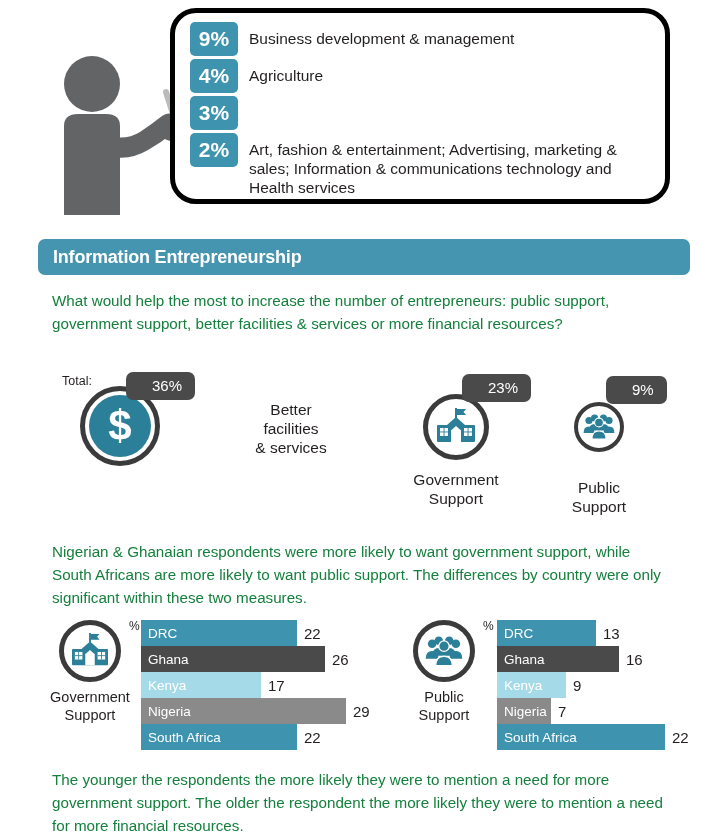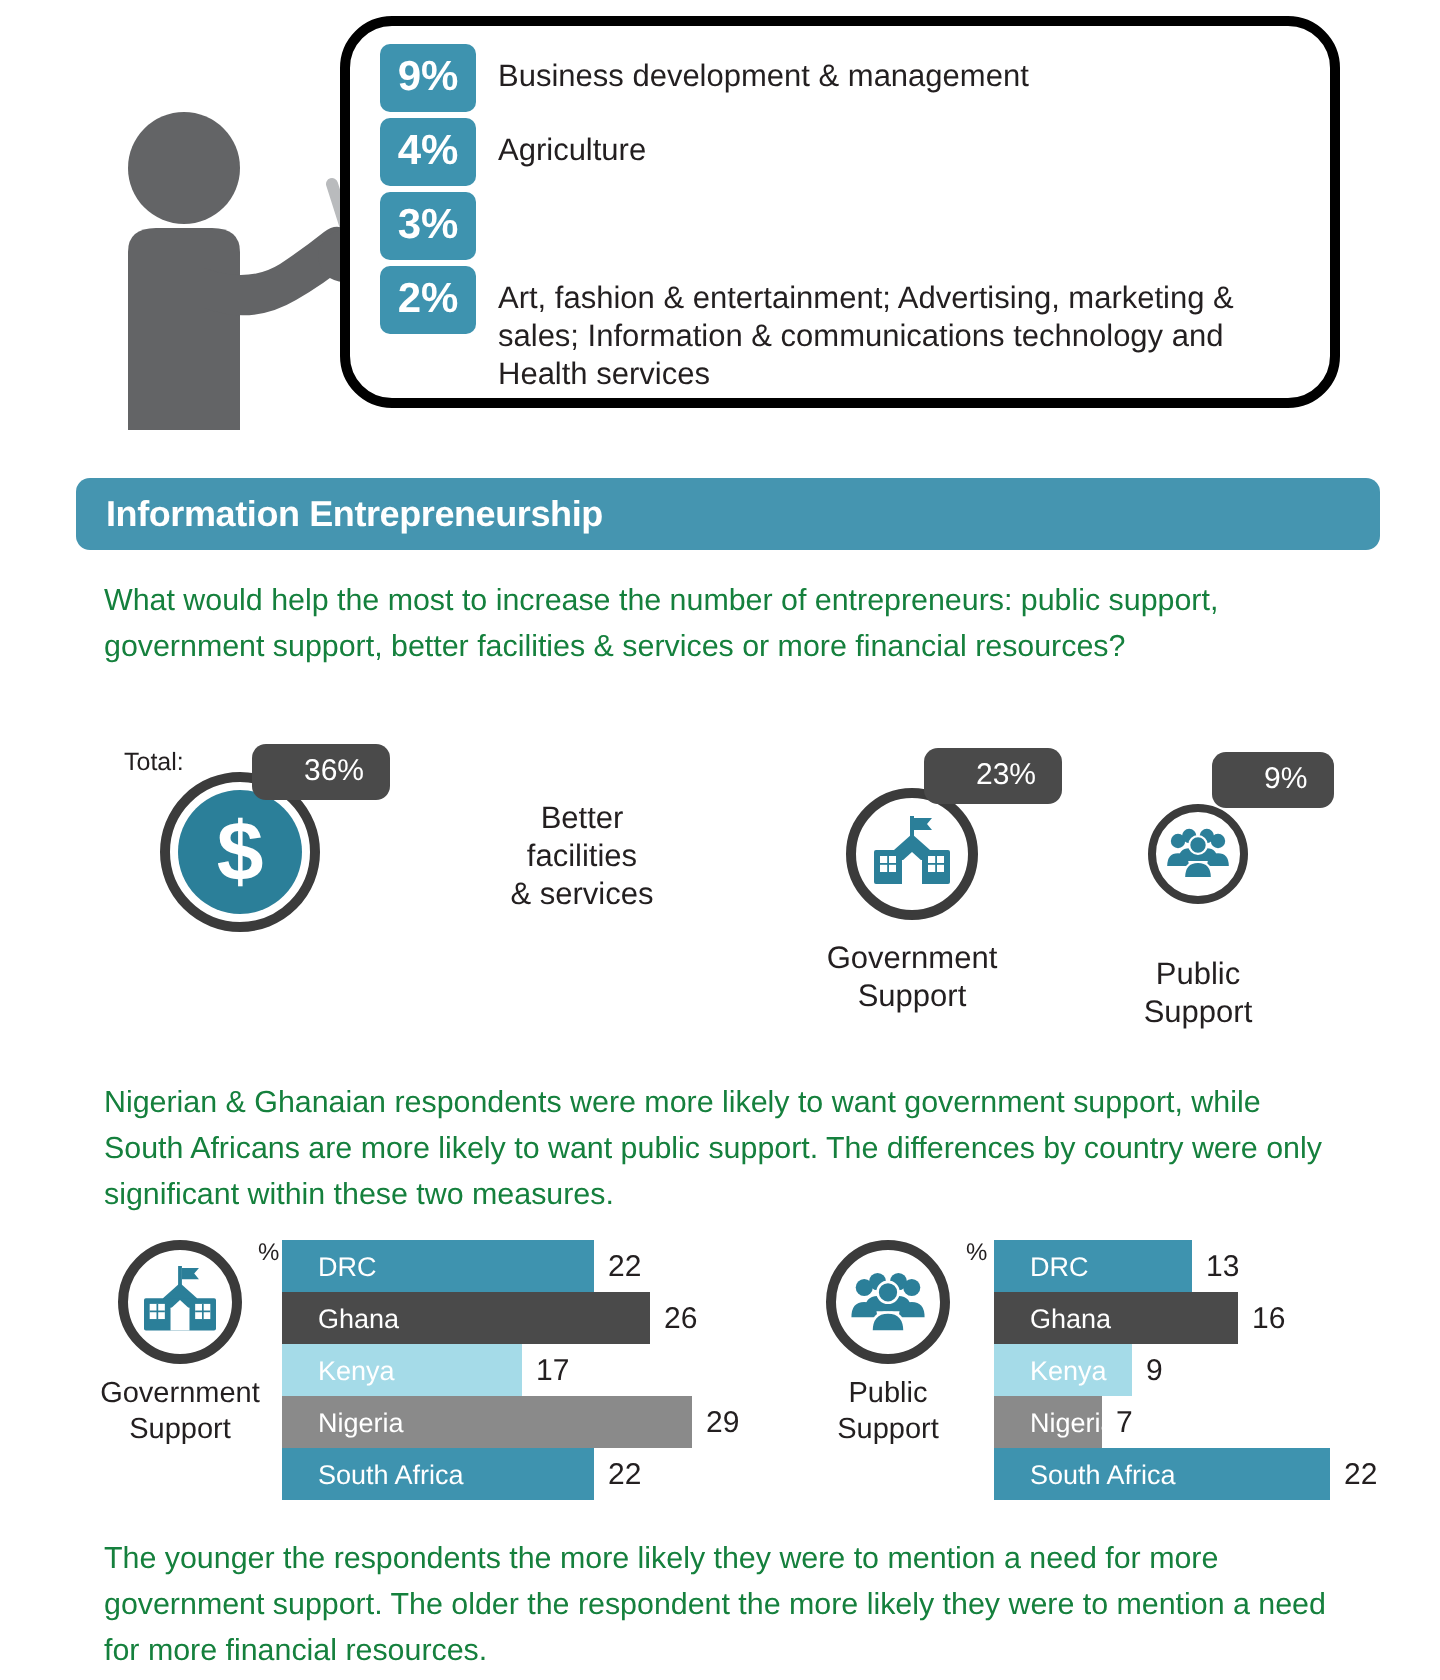--- a/index.html
+++ b/index.html
@@ -187,21 +187,21 @@
   }
   .bar {
     height: 26px;
     display: flex;
     align-items: center;
     box-sizing: border-box;
   }
   .bar-label {
     color: #ffffff;
     font-size: 13.5px;
-    padding-left: 18px;
+    padding-left: 7px;
     white-space: nowrap;
   }
   .bar-value {
     font-size: 15px;
     color: #231f20;
     margin-left: 7px;
     white-space: nowrap;
   }
 </style>
 </head>

